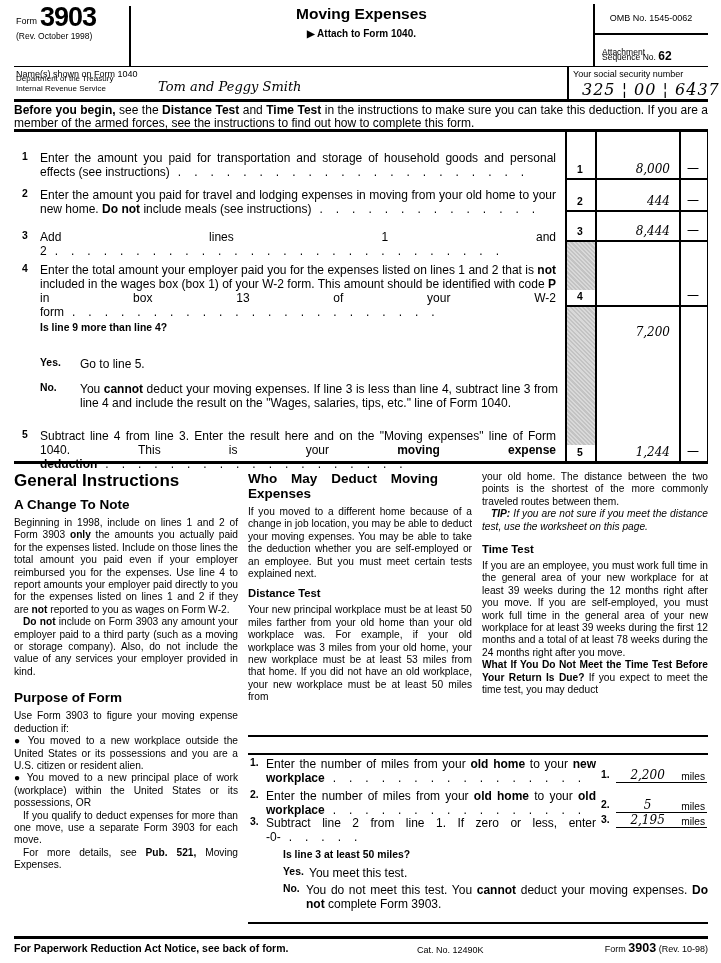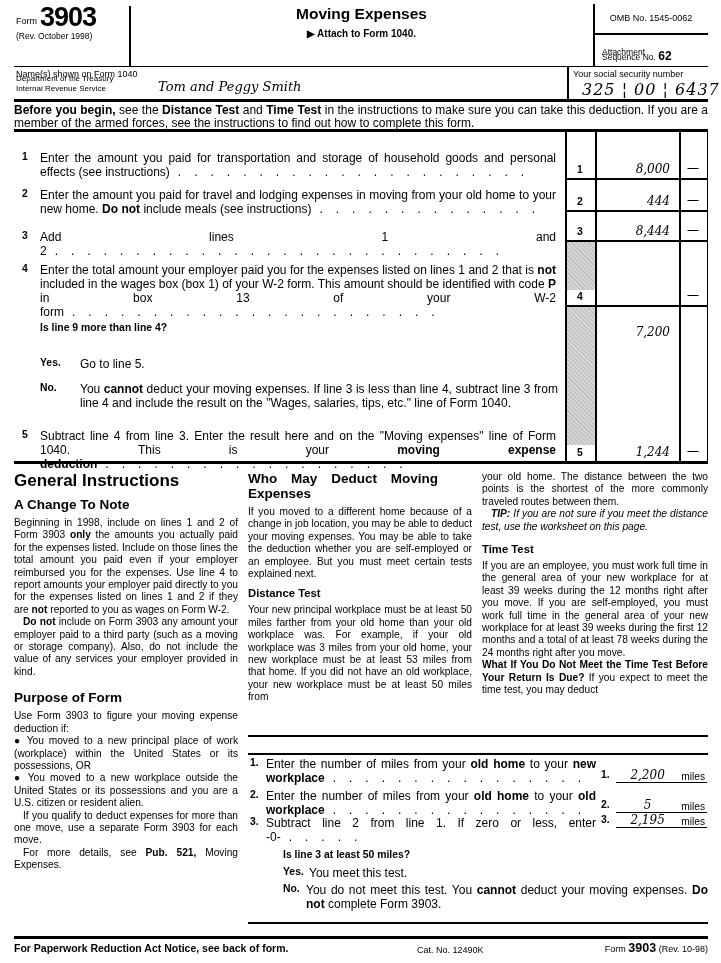--- a/index.html
+++ b/index.html
@@ -130,22 +130,22 @@
 
   <div class="hl" style="left:14px;top:461px;width:694px;height:3px;"></div>
 
   <div class="abs ins" style="left:14px;top:471px;width:224px;">
     <div class="h1i">General Instructions</div>
     <div class="h2i">A Change To Note</div>
     <p><span>Beginning in 1998, include on lines 1 and 2 of Form 3903 </span><span class="b">only</span><span> the amounts you actually paid for the expenses listed. Include on those lines the total amount you paid even if your employer reimbursed you for the expenses. Use line 4 to report amounts your employer paid directly to you for the expenses listed on lines 1 and 2 if they are </span><span class="b">not</span><span> reported to you as wages on Form W-2.</span></p>
     <p class="ind gap"><span class="b">Do not</span><span> include on Form 3903 any amount your employer paid to a third party (such as a moving or storage company). Also, do not include the value of any services your employer provided in kind.</span></p>
     <div class="h2i" style="margin-top:12px;">Purpose of Form</div>
     <p>Use Form 3903 to figure your moving expense deduction if:</p>
+    <p class="gap">● You moved to a new workplace outside the United States or its possessions and you are a U.S. citizen or resident alien.</p>
     <p class="gap">● You moved to a new principal place of work (workplace) within the United States or its possessions, OR</p>
-    <p class="gap">● You moved to a new workplace outside the United States or its possessions and you are a U.S. citizen or resident alien.</p>
     <p class="ind gap">If you qualify to deduct expenses for more than one move, use a separate Form 3903 for each move.</p>
     <p class="ind gap"><span>For more details, see </span><span class="b">Pub. 521,</span><span> Moving Expenses.</span></p>
   </div>
 
   <div class="abs ins" style="left:248px;top:471px;width:224px;">
     <div class="h2i" style="width:190px;margin-top:0;">Who May Deduct Moving Expenses</div>
     <p>If you moved to a different home because of a change in job location, you may be able to deduct your moving expenses. You may be able to take the deduction whether you are self-employed or an employee. But you must meet certain tests explained next.</p>
     <div class="h3i">Distance Test</div>
     <p>Your new principal workplace must be at least 50 miles farther from your old home than your old workplace was. For example, if your old workplace was 3 miles from your old home, your new workplace must be at least 53 miles from that home. If you did not have an old workplace, your new workplace must be at least 50 miles from</p>
   </div>

